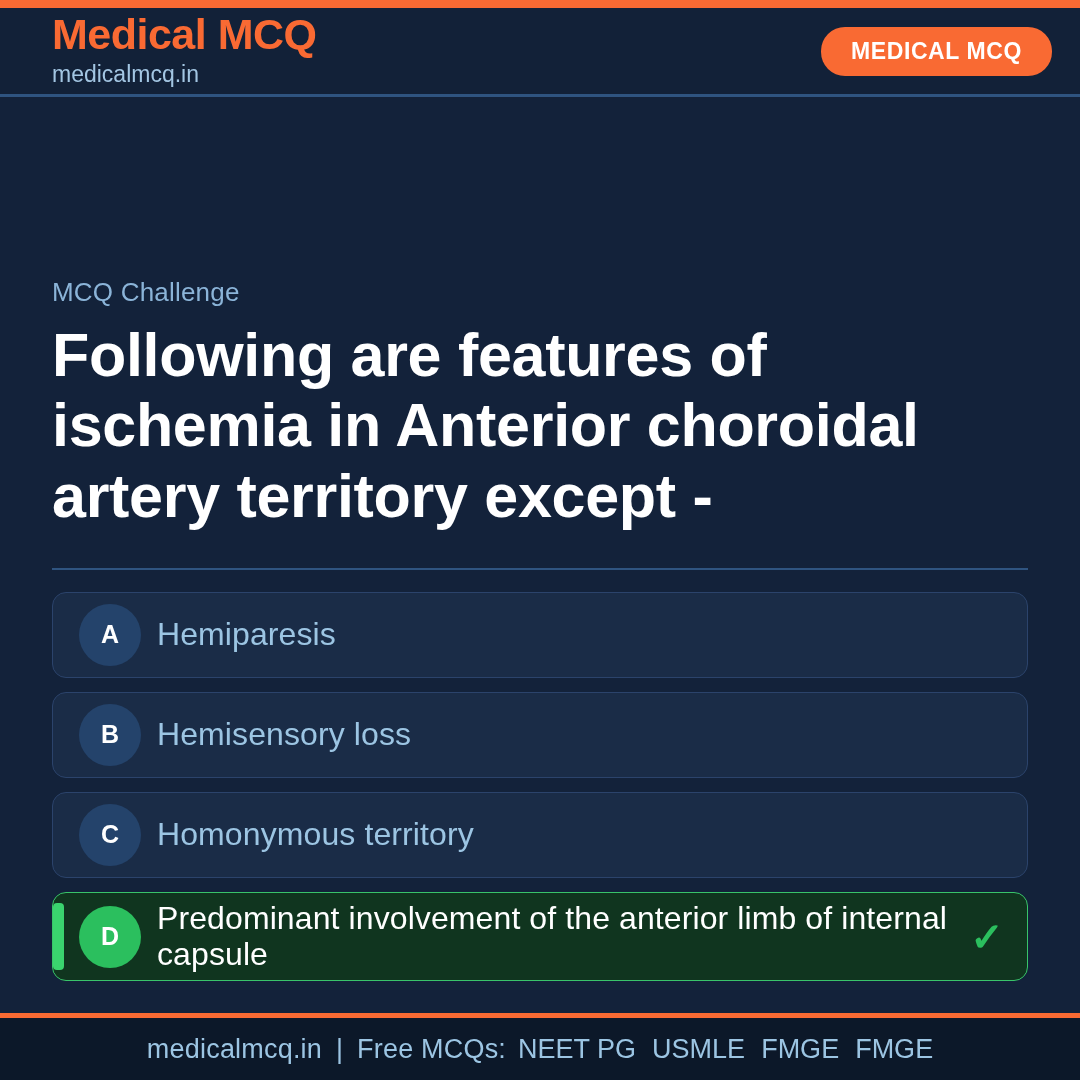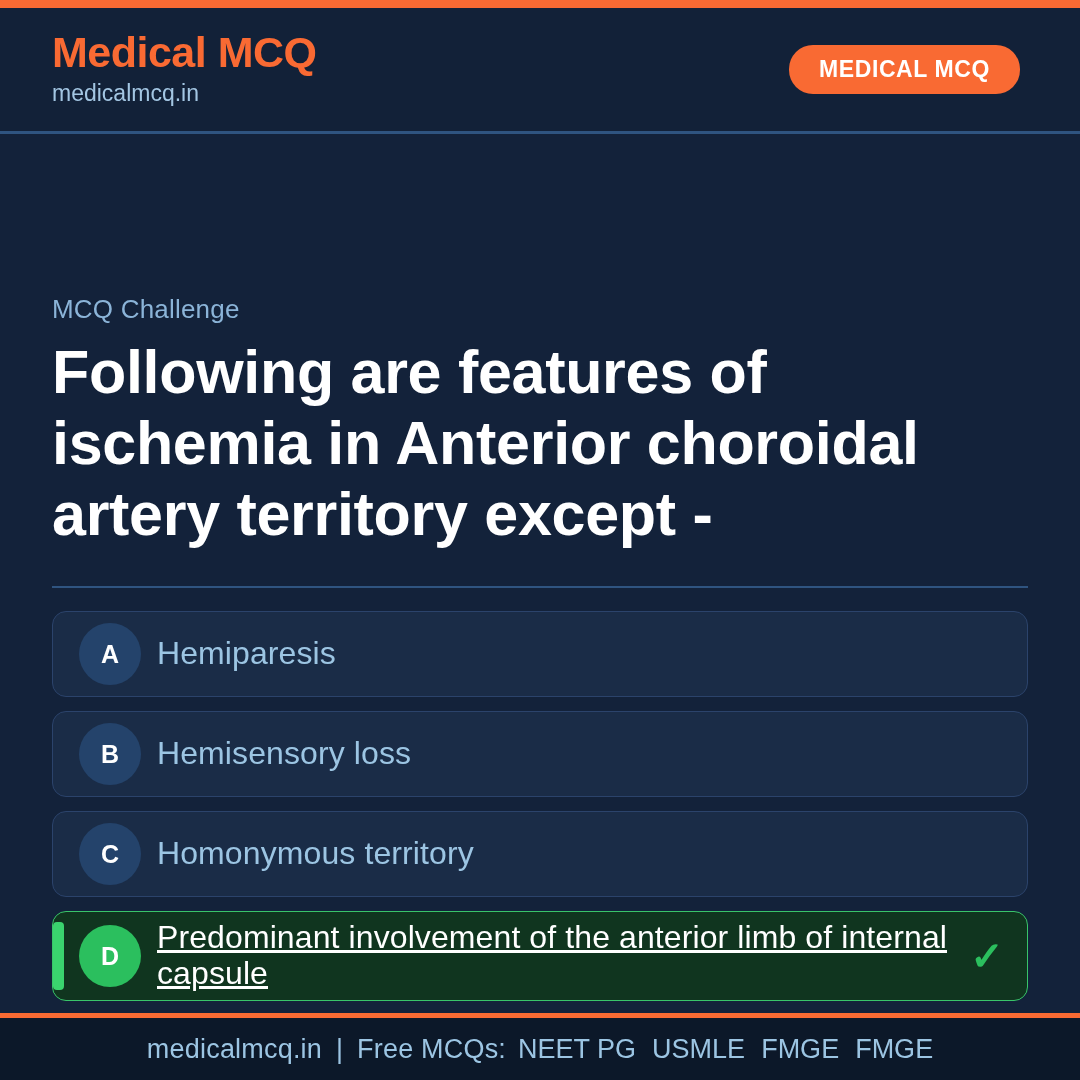--- a/index.html
+++ b/index.html
@@ -21,25 +21,25 @@
   
   .top-accent {
     height:8px; width:100%;
     background:#f96a33;
     flex:0 0 auto;
   }
 
   
   .header {
     flex:0 0 auto;
-    height:126px;
+    height:89px;
     background:#122138;
     border-bottom:3px solid #2f5480;
     display:flex; align-items:center; justify-content:space-between;
-    padding:0 60px 0 52px;
+    padding:0 28px 0 52px;
   }
   .brand { display:flex; flex-direction:column; justify-content:center; }
   .brand-title {
     font-size:43px; font-weight:bold; color:#f96a33;
     line-height:1.05; letter-spacing:-0.5px;
   }
   .brand-sub {
     font-size:23px; color:#a3c6e3; line-height:1.3; margin-top:3px;
   }
   .header-badge {
@@ -48,21 +48,21 @@
     padding:11px 30px; border-radius:24px;
     white-space:nowrap;
   }
 
   
   .main {
     flex:1 1 auto;
     position:relative;
     padding:12px 52px;
     display:flex; flex-direction:column;
-    justify-content:space-between;
+    justify-content:center;
     border-radius:6px;
   }
 
   .q-block { margin-top:148px; }
 
   .eyebrow {
     font-size:26px; color:#8bb4d8; letter-spacing:0.2px;
     margin-bottom:12px;
   }
   .question {
@@ -112,21 +112,21 @@
   
   .option.correct {
     background:#10351f;
     border:1px solid #39c46a;
   }
   .option.correct .accent-bar {
     position:absolute; left:0; top:10px; bottom:10px;
     width:11px; border-radius:4px; background:#3ad36e;
   }
   .option.correct .badge { background:#2bbf5e; }
-  .option.correct .otext { color:#ffffff;text-decoration:underline; }
+  .option.correct .otext { color:#ffffff; }
   .option.correct .tick { visibility:visible; }
 
   
   .footer {
     flex:0 0 auto;
     background:#0c1829;
     border-top:5px solid #f96a33;
     height:67px;
     display:flex; align-items:center; justify-content:center;
     gap:0;

